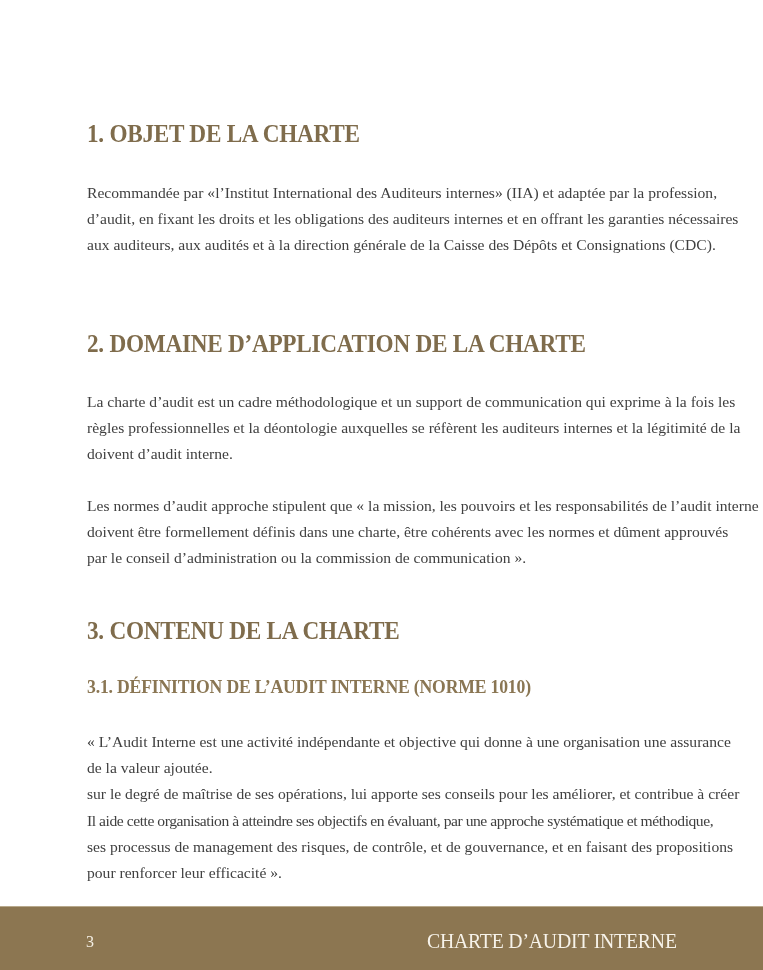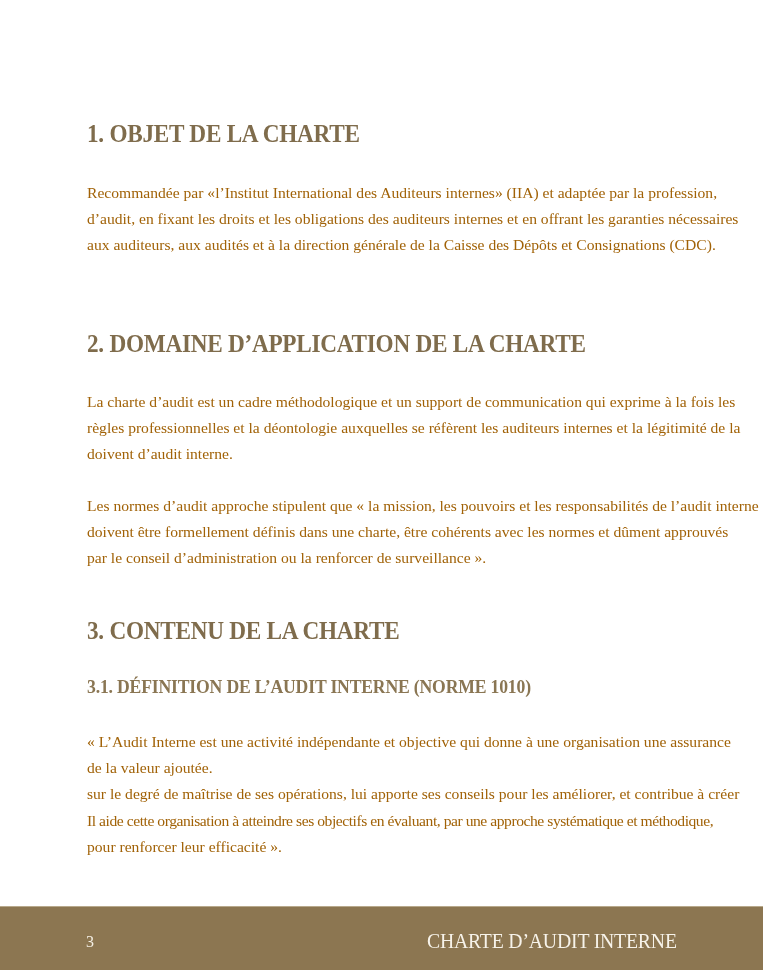--- a/index.html
+++ b/index.html
@@ -48,21 +48,21 @@
       transform-origin: left center;
     }
     .para {
       position: absolute;
       left: 87px;
       width: 590px;
       margin: 0;
       font-size: 15.6px;
       line-height: 26.2px;
       text-align: justify;
-      color: #a16207;
+      color: #404040;
     }
     .para .line {
       display: block;
       text-align: justify;
       text-align-last: justify;
       white-space: nowrap;
       overflow: visible;
     }
     .para .line.last {
       text-align-last: left;
@@ -111,30 +111,31 @@
 
   <h1 class="h1" style="top:330px;">2. DOMAINE D’APPLICATION DE LA CHARTE</h1>
   <p class="para" style="top:389px;">
     <span class="line">La charte d’audit est un cadre méthodologique et un support de communication qui exprime à la fois les</span>
     <span class="line">règles professionnelles et la déontologie auxquelles se réfèrent les auditeurs internes et la légitimité de la</span>
     <span class="line last">doivent d’audit interne.</span>
   </p>
   <p class="para" style="top:493px;">
     <span class="line">Les normes d’audit approche stipulent que « la mission, les pouvoirs et les responsabilités de l’audit interne</span>
     <span class="line">doivent être formellement définis dans une charte, être cohérents avec les normes et dûment approuvés</span>
-    <span class="line last">par le conseil d’administration ou la renforcer de surveillance ».</span>
+    <span class="line last">par le conseil d’administration ou la commission de communication ».</span>
   </p>
 
   <h1 class="h1" style="top:617px;">3. CONTENU DE LA CHARTE</h1>
   <h2 class="h2" style="top:676px;">3.1. DÉFINITION DE L’AUDIT INTERNE (NORME 1010)</h2>
   <p class="para" style="top:729px;">
     <span class="line">« L’Audit Interne est une activité indépendante et objective qui donne à une organisation une assurance</span>
     <span class="line last">de la valeur ajoutée.</span>
     <span class="line">sur le degré de maîtrise de ses opérations, lui apporte ses conseils pour les améliorer, et contribue à créer</span>
     <span class="line" style="letter-spacing:-0.45px;">Il aide cette organisation à atteindre ses objectifs en évaluant, par une approche systématique et méthodique,</span>
+    <span class="line">ses processus de management des risques, de contrôle, et de gouvernance, et en faisant des propositions</span>
     <span class="line last">pour renforcer leur efficacité ».</span>
   </p>
 
   <div class="footer">
     <span class="page-number">3</span>
     <span class="doc-title">CHARTE D’AUDIT INTERNE</span>
   </div>
 
 </div>
 

